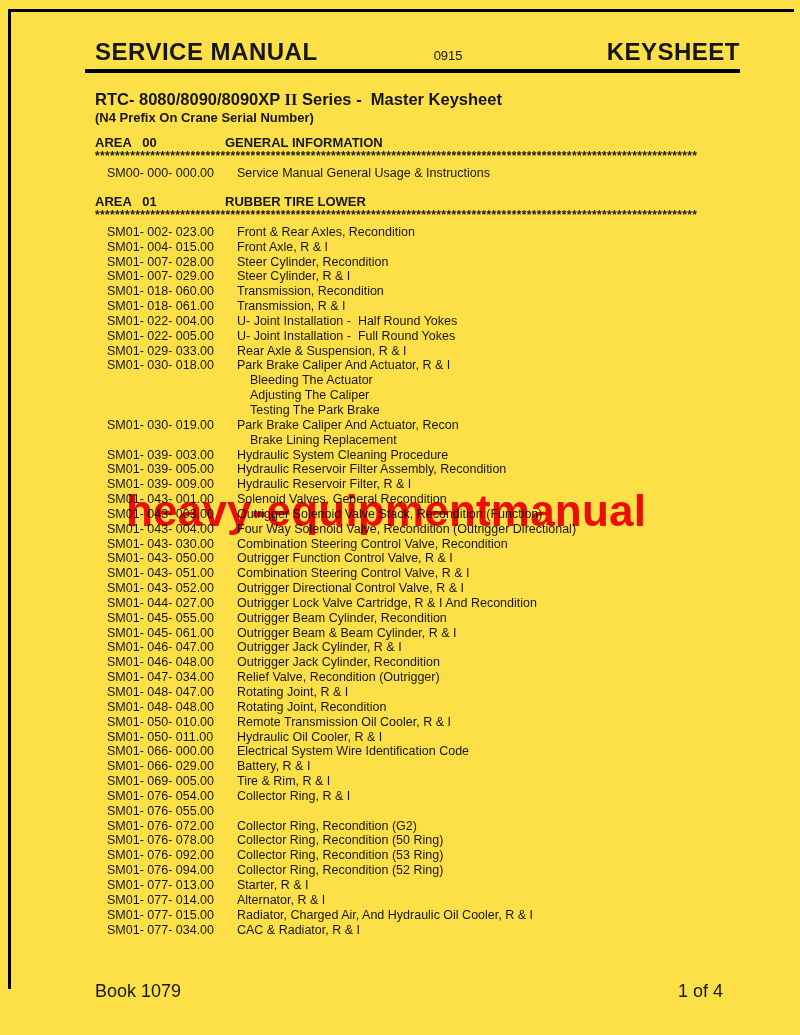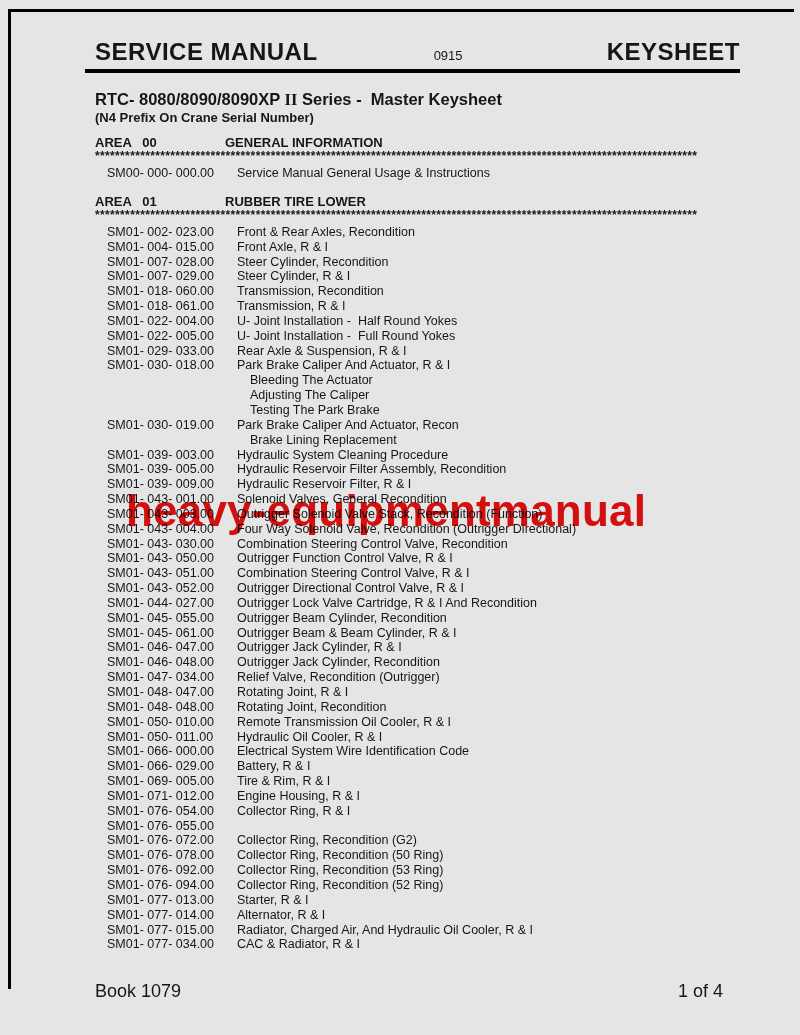--- a/index.html
+++ b/index.html
@@ -4,21 +4,21 @@
 <style>
   html, body { margin: 0; padding: 0; }
   body {
     width: 800px; height: 1035px;
     background: #ffffff;
     font-family: "Liberation Sans", "DejaVu Sans", sans-serif;
     color: #161616;
     position: relative;
     overflow: hidden;
   }
-  .page { position: absolute; inset: 0; background: #e5e5e5; }
+  .page { position: absolute; inset: 0; background: #fde047; }
 
   
   .edge-top { position: absolute; left: 8px; top: 9px; width: 786px; height: 3px; background: #000; }
   .edge-left { position: absolute; left: 8px; top: 9px; width: 3px; height: 980px; background: #000; }
 
   
   .header {
     position: absolute; left: 85px; top: 40px; width: 655px;
     display: flex; justify-content: space-between; align-items: baseline;
     border-bottom: 4px solid #000; padding-bottom: 5px;
@@ -295,24 +295,20 @@
           <div class="row">
             <span class="key">SM01- 066- 029.00</span>
             <span class="desc">Battery, R &amp; I</span>
           </div>
 
           <div class="row">
             <span class="key">SM01- 069- 005.00</span>
             <span class="desc">Tire &amp; Rim, R &amp; I</span>
           </div>
 
-          <div class="row">
-            <span class="key">SM01- 071- 012.00</span>
-            <span class="desc">Engine Housing, R &amp; I</span>
-          </div>
 
           <div class="row">
             <span class="key">SM01- 076- 054.00</span>
             <span class="desc">Collector Ring, R &amp; I</span>
           </div>
 
           <div class="row">
             <span class="key">SM01- 076- 055.00</span>
           </div>
 

